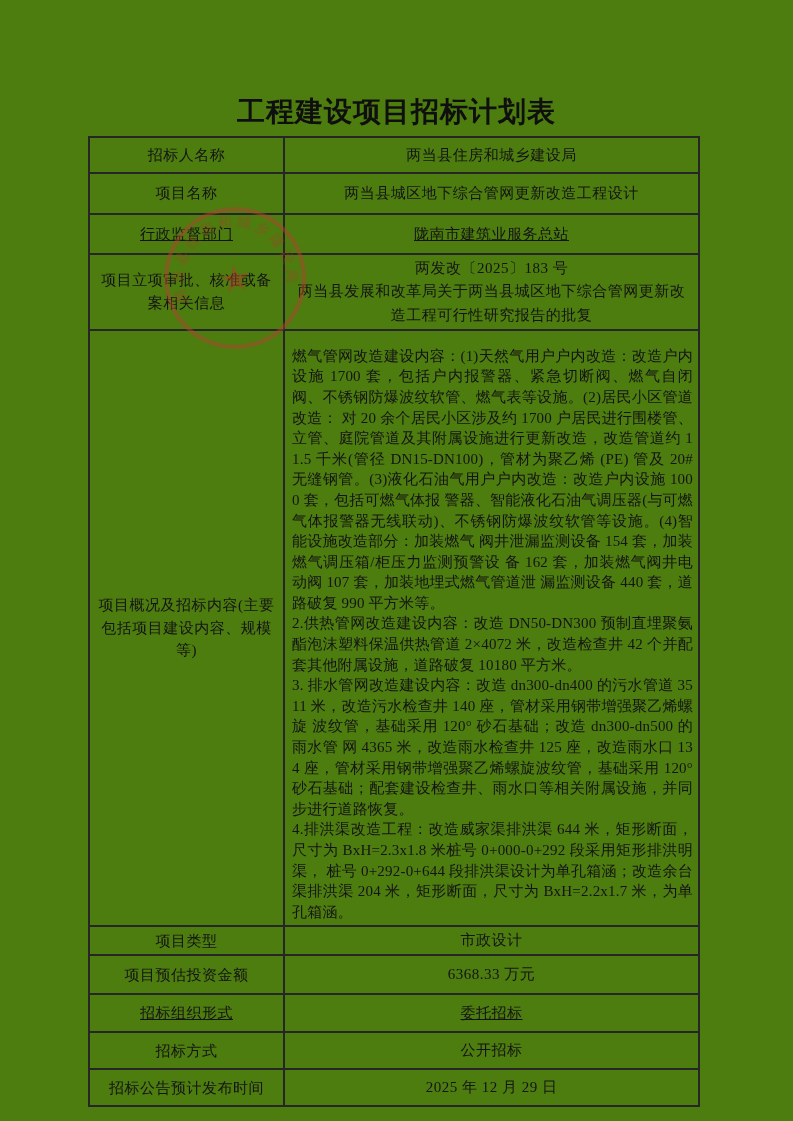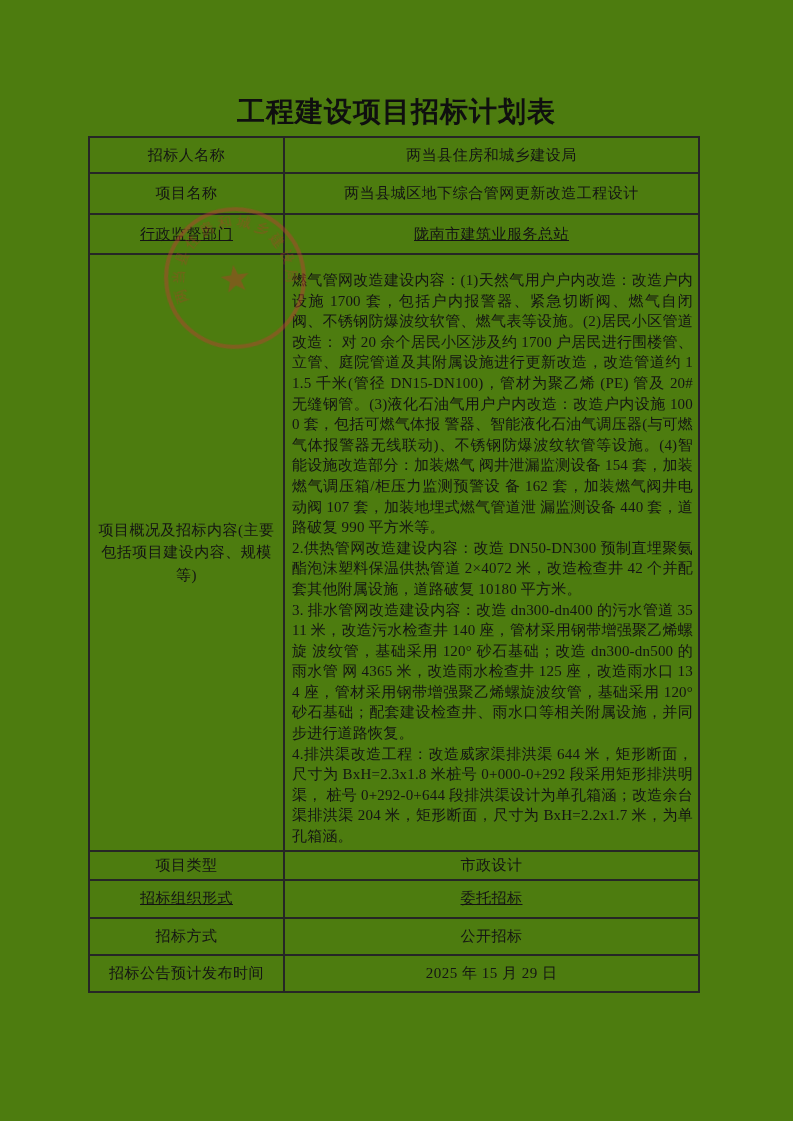--- a/index.html
+++ b/index.html
@@ -105,44 +105,55 @@
         <td class="val">两当县住房和城乡建设局</td>
       </tr>
       <tr class="h41">
         <td class="lbl">项目名称</td>
         <td class="val">两当县城区地下综合管网更新改造工程设计</td>
       </tr>
       <tr class="h40">
         <td class="lbl">行政监督部门</td>
         <td class="val">陇南市建筑业服务总站</td>
       </tr>
+      <tr class="h61">
+        <td class="lbl">项目立项审批、核准或备案相关信息</td>
+        <td class="val">
+          <div class="line">两发改〔2025〕183 号</div>
+          <div class="line">两当县发展和改革局关于两当县城区地下综合管网更新改造工程可行性研究报告的批复</div>
+        </td>
+      </tr>
       <tr class="h520">
         <td class="lbl">项目概况及招标内容(主要包括项目建设内容、规模等)</td>
         <td class="big">
           <p>燃气管网改造建设内容：(1)天然气用户户内改造：改造户内设施 1700 套，包括户内报警器、紧急切断阀、燃气自闭阀、不锈钢防爆波纹软管、燃气表等设施。(2)居民小区管道改造： 对 20 余个居民小区涉及约 1700 户居民进行围楼管、立管、庭院管道及其附属设施进行更新改造，改造管道约 11.5 千米(管径 DN15-DN100)，管材为聚乙烯 (PE) 管及 20#无缝钢管。(3)液化石油气用户户内改造：改造户内设施 1000 套，包括可燃气体报 警器、智能液化石油气调压器(与可燃气体报警器无线联动)、不锈钢防爆波纹软管等设施。(4)智能设施改造部分：加装燃气 阀井泄漏监测设备 154 套，加装燃气调压箱/柜压力监测预警设 备 162 套，加装燃气阀井电动阀 107 套，加装地埋式燃气管道泄 漏监测设备 440 套，道路破复 990 平方米等。</p>
           <p>2.供热管网改造建设内容：改造 DN50-DN300 预制直埋聚氨 酯泡沫塑料保温供热管道 2×4072 米，改造检查井 42 个并配套其他附属设施，道路破复 10180 平方米。</p>
           <p>3. 排水管网改造建设内容：改造 dn300-dn400 的污水管道 3511 米，改造污水检查井 140 座，管材采用钢带增强聚乙烯螺旋 波纹管，基础采用 120° 砂石基础；改造 dn300-dn500 的雨水管 网 4365 米，改造雨水检查井 125 座，改造雨水口 134 座，管材采用钢带增强聚乙烯螺旋波纹管，基础采用 120° 砂石基础；配套建设检查井、雨水口等相关附属设施，并同步进行道路恢复。</p>
           <p>4.排洪渠改造工程：改造威家渠排洪渠 644 米，矩形断面， 尺寸为 BxH=2.3x1.8 米桩号 0+000-0+292 段采用矩形排洪明渠， 桩号 0+292-0+644 段排洪渠设计为单孔箱涵；改造余台渠排洪渠 204 米，矩形断面，尺寸为 BxH=2.2x1.7 米，为单孔箱涵。</p>
         </td>
       </tr>
       <tr class="h35">
         <td class="lbl">项目类型</td>
         <td class="val">市政设计</td>
       </tr>
+      <tr class="h39">
+        <td class="lbl">项目预估投资金额</td>
+        <td class="val">6368.33 万元</td>
+      </tr>
       <tr class="h38">
         <td class="lbl">招标组织形式</td>
         <td class="val">委托招标</td>
       </tr>
       <tr class="h37">
         <td class="lbl">招标方式</td>
         <td class="val">公开招标</td>
       </tr>
       <tr class="h37">
         <td class="lbl">招标公告预计发布时间</td>
-        <td class="val">2025 年 15 月 29 日</td>
+        <td class="val">2025 年 12 月 29 日</td>
       </tr>
     </tbody>
   </table>
 
   <div class="seal">
     <svg viewBox="0 0 200 200">
       <circle cx="100" cy="100" r="93" fill="none" stroke="rgba(182,66,49,0.52)" stroke-width="5.5"></circle>
       <path id="sealArc" d="M 34.2 123.9 A 70 70 0 1 1 165.8 123.9" fill="none"></path>
       <text font-size="19" fill="rgba(180,58,43,0.50)" letter-spacing="2" font-family="Liberation Serif, DejaVu Serif, serif">
         <textPath href="#sealArc" startOffset="2" textLength="260" lengthAdjust="spacing">两当县住房和城乡建设局</textPath>

